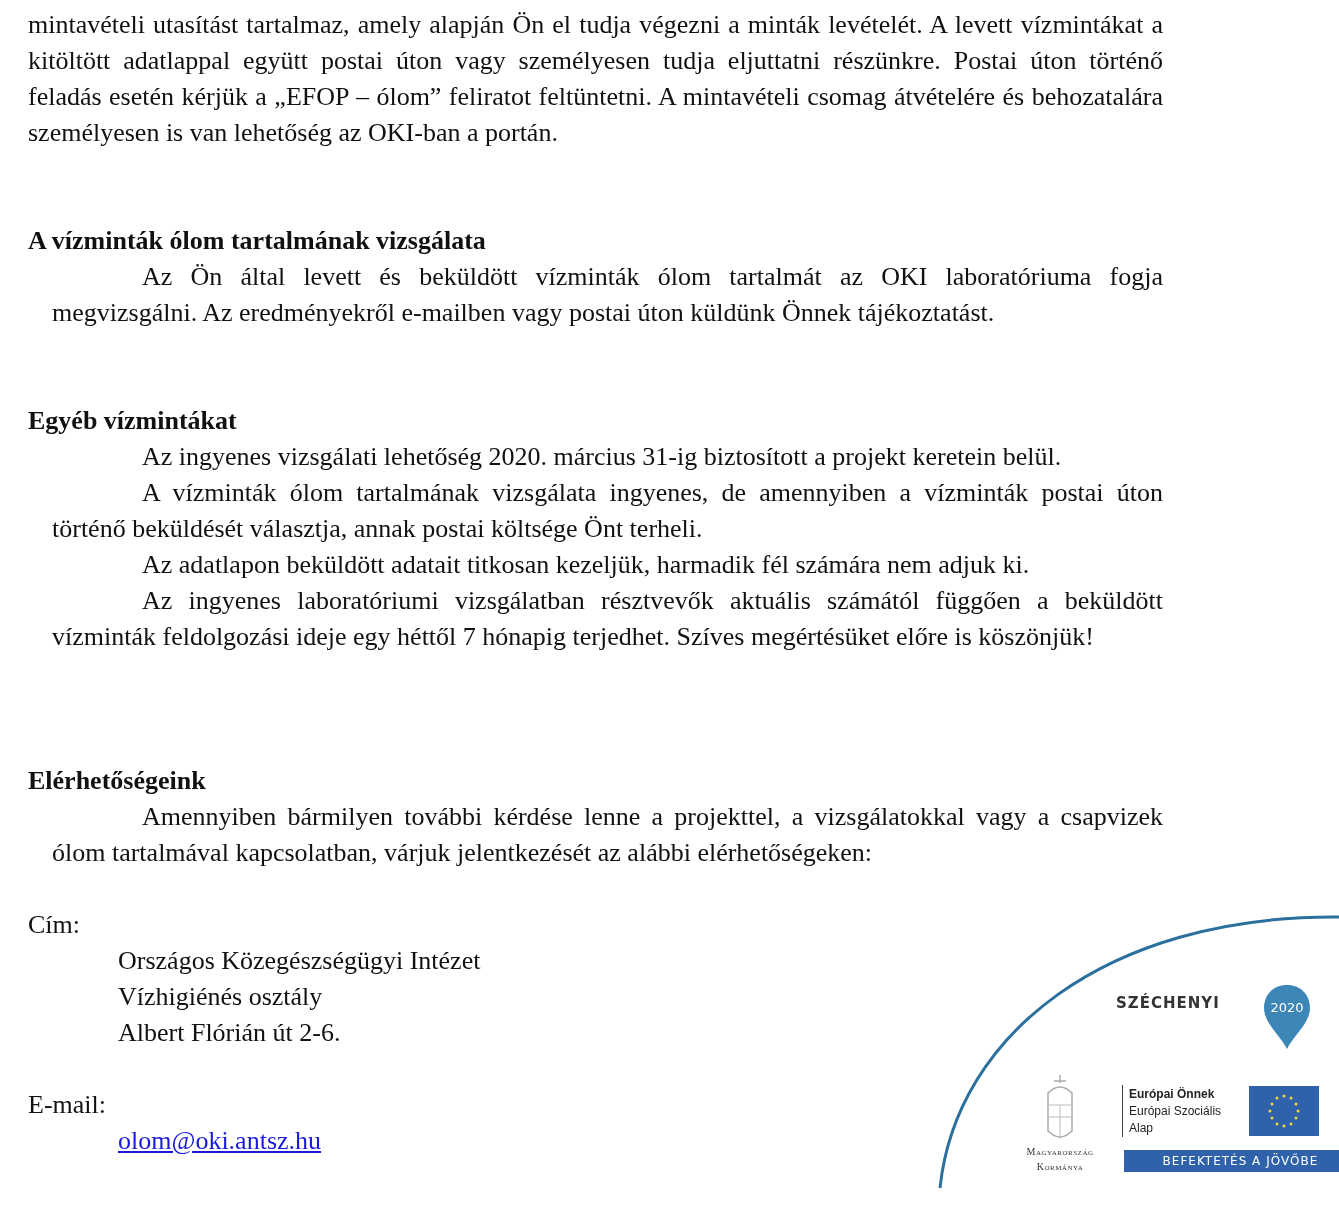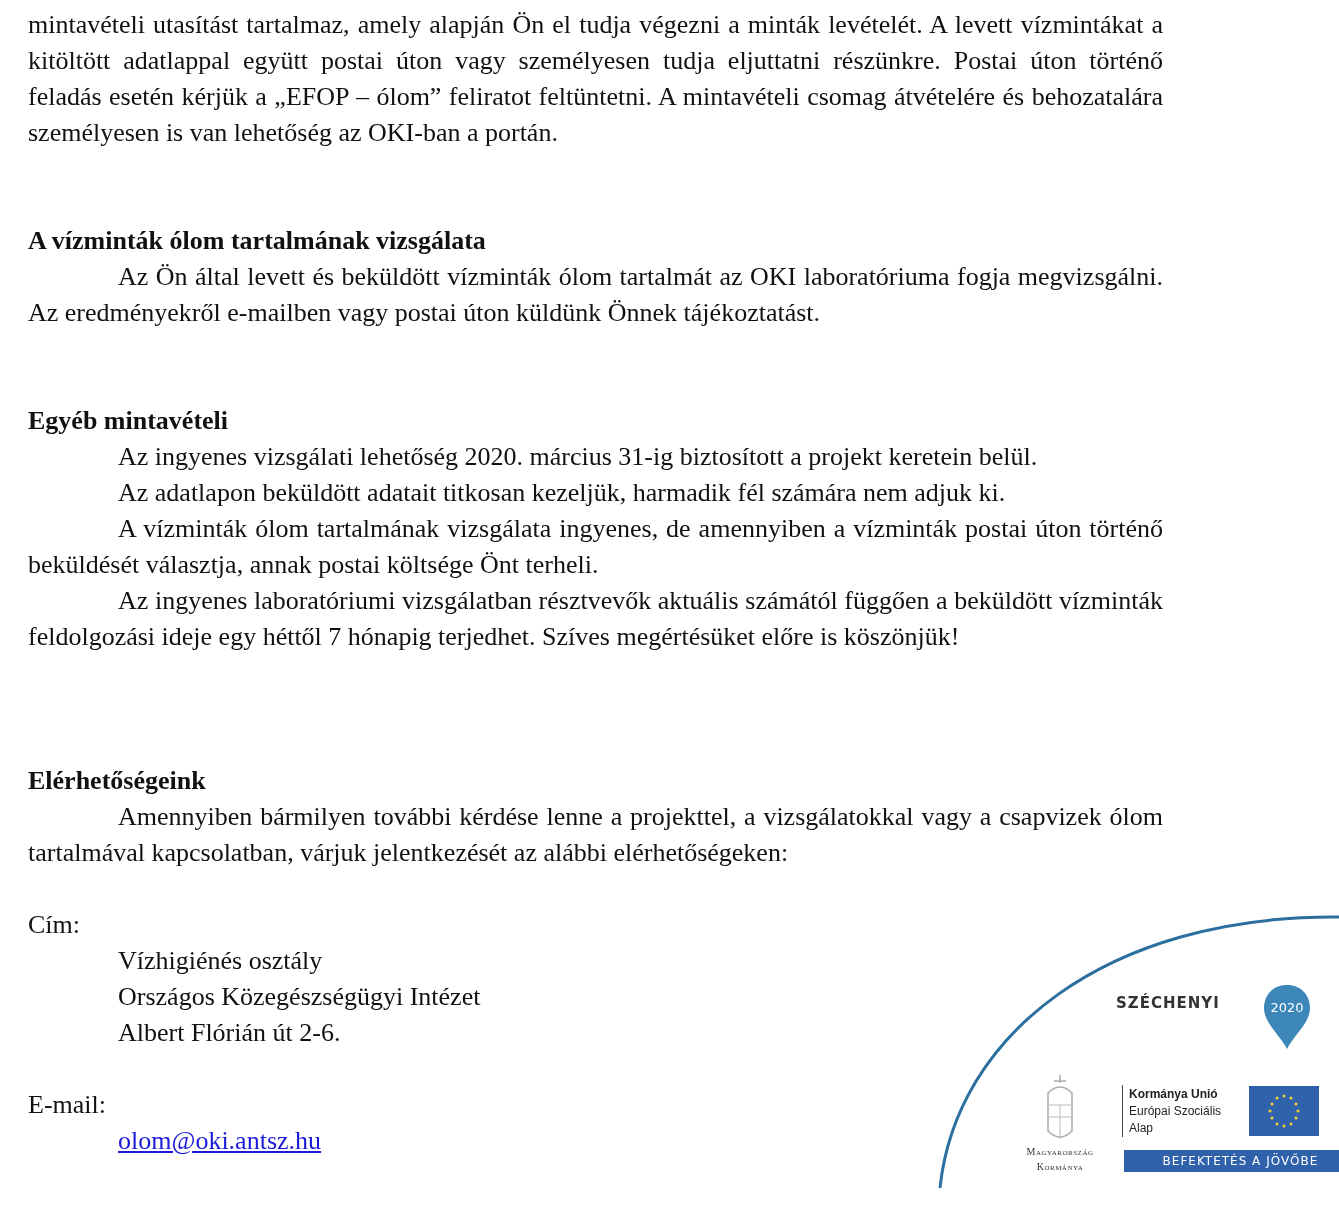--- a/index.html
+++ b/index.html
@@ -1,19 +1,19 @@
 <!DOCTYPE html>
 <html><head>
 <meta charset="utf-8">
 <style>
   html,body{margin:0;padding:0;background:#fff;}
   body{width:1339px;height:1206px;position:relative;overflow:hidden;font-family:"Liberation Serif",serif;color:#111;}
   .page{position:absolute;left:28px;top:7px;width:1135px;font-size:26px;line-height:36px;}
   p{margin:0;text-align:justify;}
-  .ind{text-indent:90px;}
+  .ind{text-indent:90px;margin-left:24px;}
   .h{font-weight:bold;margin-top:0;}
   .gap1{height:36px;}
   .gap2{height:72px;}
   .addr{padding-left:90px;}
   a.email{color:#1a1adb;text-decoration:underline;}
   .logo{position:absolute;left:936px;top:895px;width:403px;height:311px;}
   .szech{position:absolute;left:1116px;top:994px;font-family:"DejaVu Sans",sans-serif;font-weight:bold;font-size:15px;letter-spacing:1px;color:#333;}
   .pin{position:absolute;left:1262px;top:983px;width:50px;height:68px;}
   .crest{position:absolute;left:1040px;top:1073px;width:40px;height:72px;}
   .kormany{position:absolute;left:1008px;top:1144px;width:104px;text-align:center;font-family:"Liberation Serif",serif;font-size:10px;line-height:15px;color:#333;letter-spacing:0.5px;}
@@ -27,36 +27,36 @@
 <body>
 
 <div class="page">
   <p>mintavételi utasítást tartalmaz, amely alapján Ön el tudja végezni a minták levételét. A levett vízmintákat a kitöltött adatlappal együtt postai úton vagy személyesen tudja eljuttatni részünkre. Postai úton történő feladás esetén kérjük a „EFOP – ólom” feliratot feltüntetni. A mintavételi csomag átvételére és behozatalára személyesen is van lehetőség az OKI-ban a portán.</p>
   <div class="gap2"></div>
 
   <p class="h">A vízminták ólom tartalmának vizsgálata</p>
   <p class="ind">Az Ön által levett és beküldött vízminták ólom tartalmát az OKI laboratóriuma fogja megvizsgálni. Az eredményekről e-mailben vagy postai úton küldünk Önnek tájékoztatást.</p>
   <div class="gap2"></div>
 
-  <p class="h">Egyéb mintavételi</p>
+  <p class="h">Egyéb vízmintákat</p>
   <p class="ind">Az ingyenes vizsgálati lehetőség 2020. március 31-ig biztosított a projekt keretein belül.</p>
+  <p class="ind">A vízminták ólom tartalmának vizsgálata ingyenes, de amennyiben a vízminták postai úton történő beküldését választja, annak postai költsége Önt terheli.</p>
   <p class="ind">Az adatlapon beküldött adatait titkosan kezeljük, harmadik fél számára nem adjuk ki.</p>
-  <p class="ind">A vízminták ólom tartalmának vizsgálata ingyenes, de amennyiben a vízminták postai úton történő beküldését választja, annak postai költsége Önt terheli.</p>
   <p class="ind">Az ingyenes laboratóriumi vizsgálatban résztvevők aktuális számától függően a beküldött vízminták feldolgozási ideje egy héttől 7 hónapig terjedhet. Szíves megértésüket előre is köszönjük!</p>
   <div class="gap2"></div>
   <div class="gap1"></div>
 
   <p class="h">Elérhetőségeink</p>
   <p class="ind">Amennyiben bármilyen további kérdése lenne a projekttel, a vizsgálatokkal vagy a csapvizek ólom tartalmával kapcsolatban, várjuk jelentkezését az alábbi elérhetőségeken:</p>
   <div class="gap1"></div>
 
   <p>Cím:</p>
   <div class="addr">
+    <div>Országos Közegészségügyi Intézet</div>
     <div>Vízhigiénés osztály</div>
-    <div>Országos Közegészségügyi Intézet</div>
     <div>Albert Flórián út 2-6.</div>
   </div>
   <div class="gap1"></div>
   <p>E-mail:</p>
   <div class="addr"><a class="email" href="#">olom@oki.antsz.hu</a></div>
 </div>
 
 <div class="logo">
   <svg width="403" height="311" style="position:absolute;left:0;top:0">
     <path d="M4 293 C 20 140, 170 20, 403 22" fill="none" stroke="#2a6f9e" stroke-width="3"></path>
@@ -71,21 +71,21 @@
   <path d="M20 2 L20 10 M14 8 L26 8" stroke="#aaa" stroke-width="1.5"></path>
   <path d="M8 20 Q20 8 32 20 L32 58 Q20 70 8 58 Z" fill="none" stroke="#aaa" stroke-width="1.5"></path>
   <path d="M8 32 L32 32 M8 44 L32 44 M20 32 L20 66" stroke="#bbb" stroke-width="1"></path>
 </svg>
 <div class="kormany">
   <div style="font-variant:small-caps">Magyarország</div>
   <div style="font-variant:small-caps">Kormánya</div>
 </div>
 <div class="euline"></div>
 <div class="eutext">
-  <div><b>Kormánya Unió</b></div>
+  <div><b>Európai Önnek</b></div>
   <div>Európai Szociális</div>
   <div>Alap</div>
 </div>
 <svg class="euflag" viewBox="0 0 70 50">
   <rect width="70" height="50" fill="#2f62aa"></rect>
   <g fill="#f2d33a">
     <circle cx="35" cy="10" r="1.5"></circle>
       <circle cx="42" cy="12" r="1.5"></circle>
       <circle cx="47" cy="18" r="1.5"></circle>
     <circle cx="49" cy="25" r="1.5"></circle>

